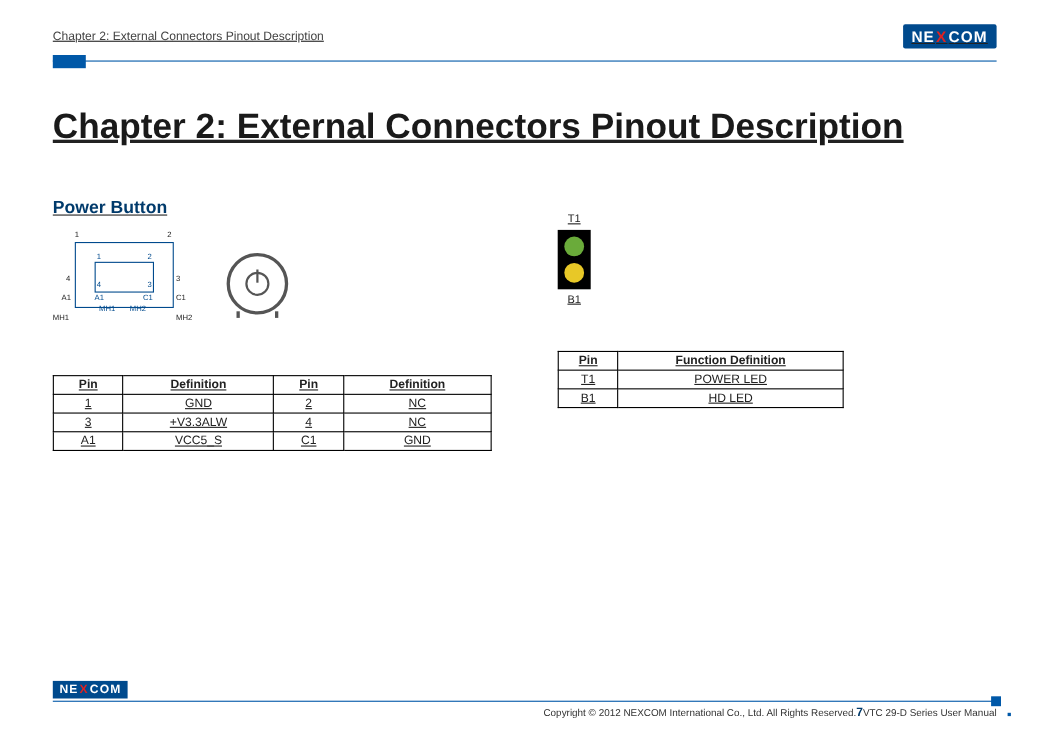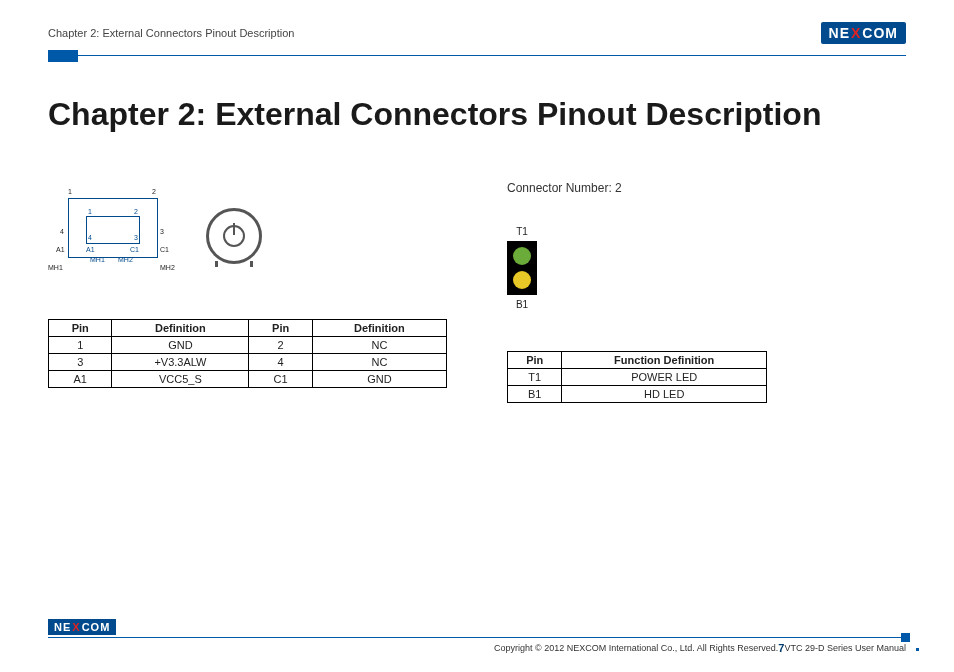--- a/index.html
+++ b/index.html
@@ -6,20 +6,21 @@
 body {
   font-family: "Segoe UI", Arial, sans-serif;
   background: #fff;
   width: 954px;
   height: 672px;
   position: relative;
   color: #222;
 }
 .page {
   padding: 22px 48px 0 48px;
+  text-decoration: underline;
 }
 .header-row {
   display: flex;
   justify-content: space-between;
   align-items: center;
   font-size: 11px;
   color: #444;
 }
 .logo {
   background: #004a8d;
@@ -178,20 +179,21 @@
   <div class="header-rule">
     <div class="line"></div>
       <div class="bar"></div>
   </div>
 
   <h1>Chapter 2: External Connectors Pinout Description</h1>
 
   <div class="columns">
 
     <div class="col">
+      <h2>Power Button</h2>
 
       <div class="diagram-row">
         <div class="pin-diagram">
           <div class="outer"></div>
           <div class="inner"></div>
           <span class="lbl" style="left:20px;top:2px">1</span>
           <span class="lbl" style="left:104px;top:2px">2</span>
           <span class="lbl" style="left:12px;top:42px">4</span>
           <span class="lbl" style="left:112px;top:42px">3</span>
           <span class="lbl" style="left:8px;top:60px">A1</span>
@@ -238,21 +240,20 @@
             <td>A1</td>
             <td>VCC5_S</td>
             <td>C1</td>
             <td>GND</td>
           </tr>
         </tbody>
       </table>
     </div>
 
     <div class="col">
-      <div class="connum">Connector Number: 2</div>
 
       <div class="diagram-row">
         <div class="led-diagram">
           <span class="led-label">T1</span>
           <div class="led-body">
             <div class="led green"></div>
             <div class="led yellow"></div>
           </div>
           <span class="led-label">B1</span>
         </div>

